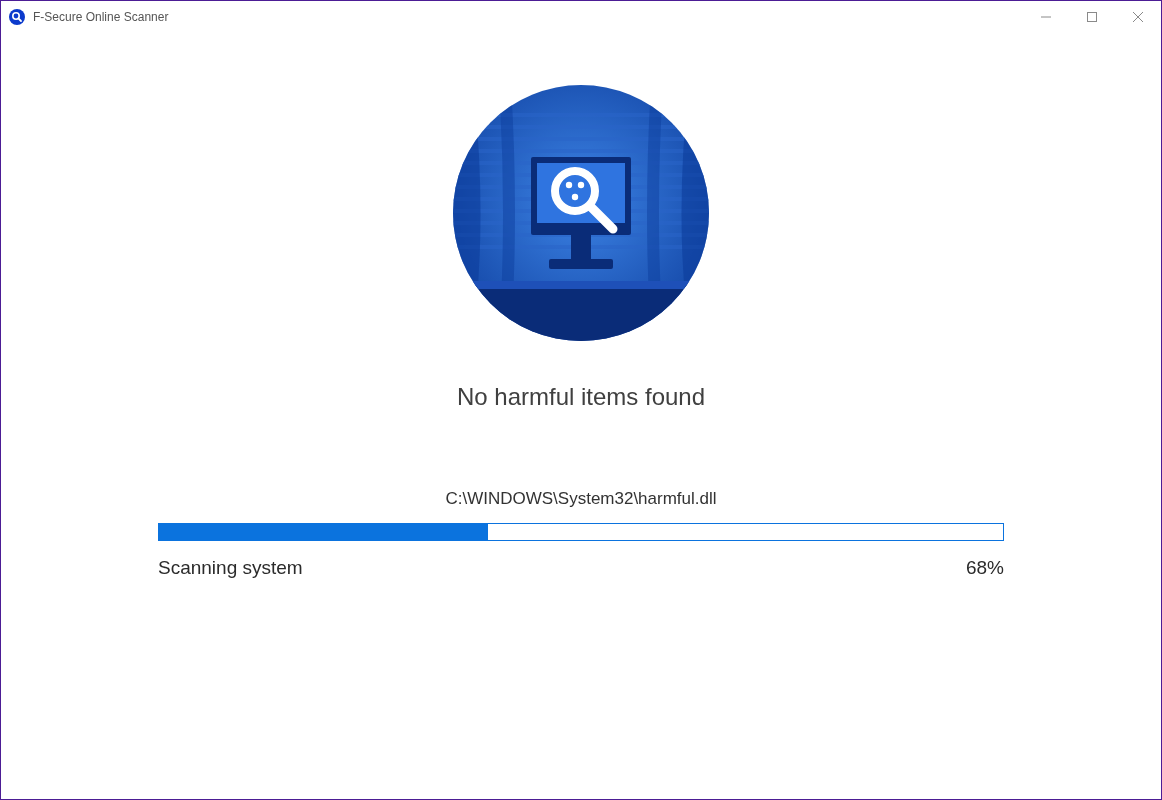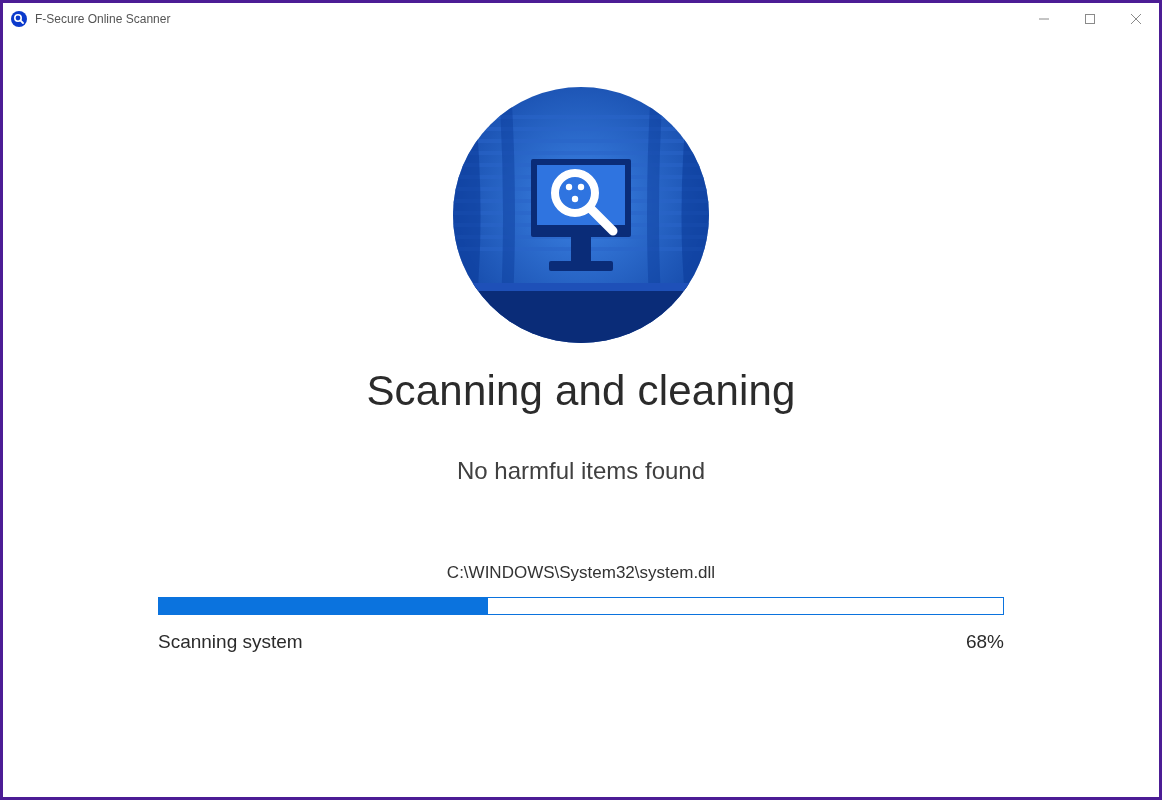--- a/index.html
+++ b/index.html
@@ -12,21 +12,21 @@
       background: #ffffff;
       width: 1162px;
       height: 800px;
       overflow: hidden;
     }
     .window {
       width: 100%;
       height: 100%;
       display: flex;
       flex-direction: column;
-      border: 3px solid #4c1d95;
+      border: 1px solid #4c1d95;
     }
     .titlebar {
       height: 32px;
       display: flex;
       align-items: center;
       padding-left: 8px;
       background: #ffffff;
     }
     .titlebar-icon {
       width: 16px;
@@ -184,25 +184,24 @@
 
           <circle cx="122" cy="106" r="20" fill="none" stroke="#ffffff" stroke-width="8"></circle>
           <circle cx="116" cy="100" r="3.2" fill="#ffffff"></circle>
           <circle cx="128" cy="100" r="3.2" fill="#ffffff"></circle>
           <circle cx="122" cy="112" r="3.2" fill="#ffffff"></circle>
           <line x1="137" y1="121" x2="160" y2="144" stroke="#ffffff" stroke-width="9" stroke-linecap="round"></line>
         </g>
       </svg>
     </div>
 
-    <h1 class="main-heading">Scanning and cleaning</h1>
 
     <div class="status-message">No harmful items found</div>
 
-    <div class="current-file">C:\WINDOWS\System32\system.dll</div>
+    <div class="current-file">C:\WINDOWS\System32\harmful.dll</div>
 
     <div class="progress-section">
       <div class="progress-bar">
         <div class="progress-fill" style="width:39%"></div>
       </div>
       <div class="progress-labels">
         <span>Scanning system</span>
         <span>68%</span>
       </div>
     </div>

